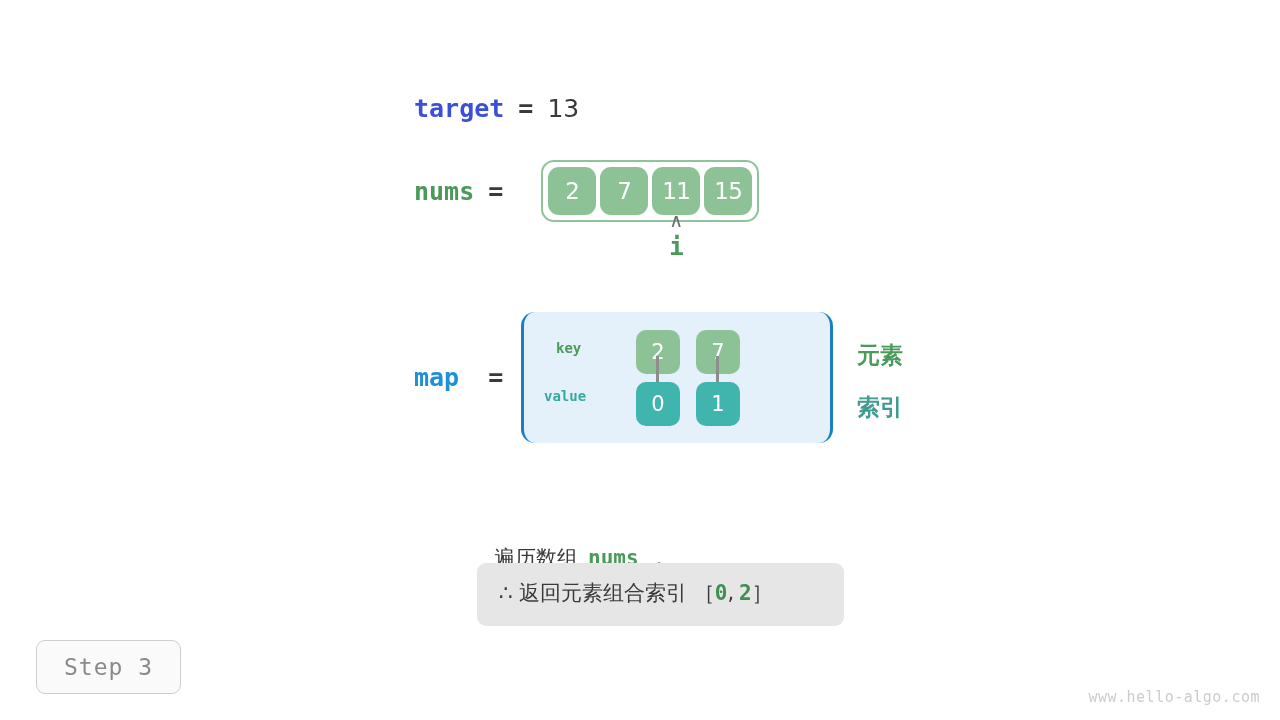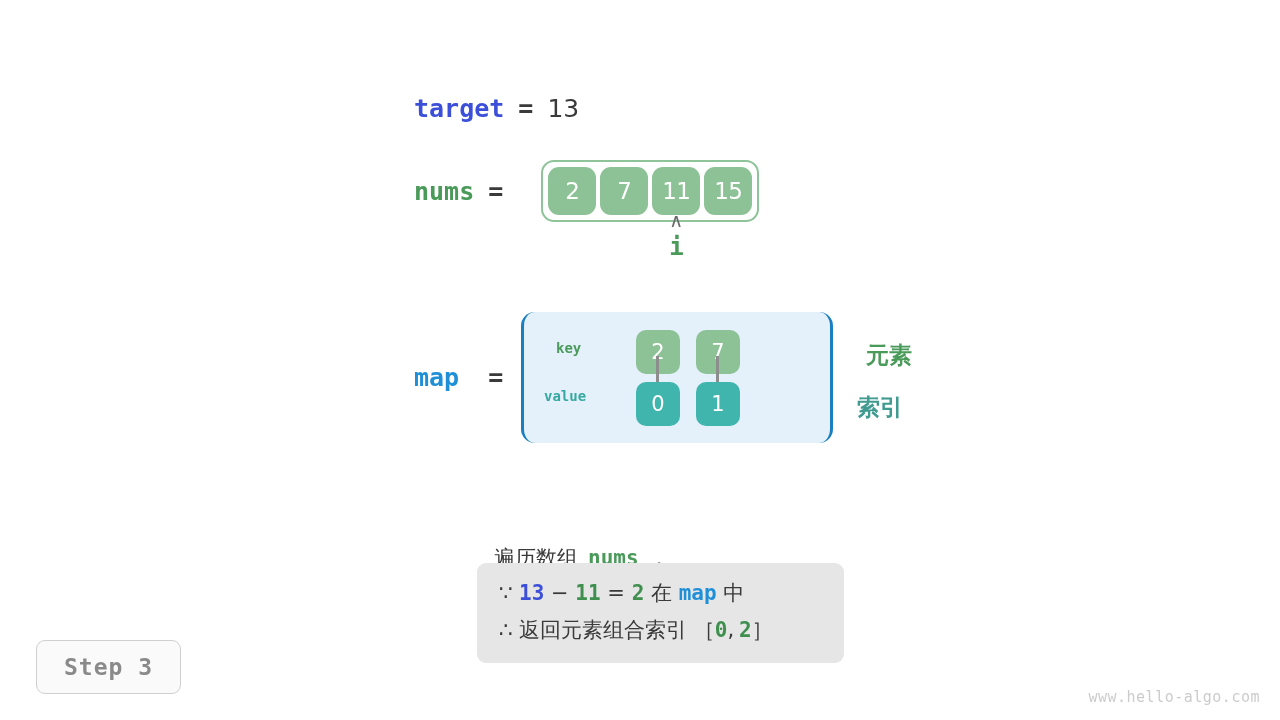--- a/index.html
+++ b/index.html
@@ -139,21 +139,21 @@
     border-top: 9px solid #8d8d8d;
   }
 
   .side-label {
     position: absolute;
     font-family: "DejaVu Sans", sans-serif;
     font-weight: bold;
     font-size: 23px;
     white-space: nowrap;
   }
-  #side-元素 { left: 857px; top: 340px; color: #4a9a5a; margin-left: 9px; }
+  #side-元素 { left: 857px; top: 340px; color: #4a9a5a; }
   #side-索引 { left: 857px; top: 392px; color: #3f9a90; }
 
   
   #caption-line {
     left: 494px; top: 514px;
     font-family: "DejaVu Sans", sans-serif;
     font-size: 21px;
     color: #3a3a3a;
     display: flex; align-items: baseline; gap: 10px;
     white-space: nowrap;
@@ -189,21 +189,21 @@
 
   
   #step-badge {
     left: 36px; top: 640px;
     width: 145px; height: 54px;
     border: 1px solid #cfcfcf;
     border-radius: 9px;
     background: #fafafa;
     display: flex; align-items: center; justify-content: center;
     font-family: "DejaVu Sans Mono", monospace;
-    font-weight: bold;
+    font-weight: normal;
     font-size: 23px;
     color: #8a8a8a;
     letter-spacing: 1px;
   }
 
   
   #watermark {
     right: 20px; bottom: 14px;
     font-family: "DejaVu Sans Mono", monospace;
     font-size: 15px;
@@ -260,31 +260,20 @@
   <div class="side-label" id="side-索引">索引</div>
 
   <div class="abs" id="caption-line">
     <span>遍历数组</span>
     <span class="mono-green">nums</span>
     <span>，</span>
   </div>
 
   <div class="abs" id="note-box">
     <div class="note-line">
-      <span>∵</span>
-      <span class="mono n-blue">13</span>
-      <span>−</span>
-      <span class="mono n-green">11</span>
-      <span>=</span>
-      <span class="mono n-green">2</span>
-      <span>在</span>
-      <span class="mono n-map">map</span>
-      <span>中</span>
-    </div>
-    <div class="note-line">
       <span>∴</span>
       <span>返回元素组合索引</span>
       <span>［</span><span class="mono n-green">0</span><span>,</span><span class="mono n-green" style="margin-left:5px;">2</span><span>］</span>
     </div>
   </div>
 
   <div class="abs" id="step-badge">Step 3</div>
 
   <div class="abs" id="watermark">www.hello-algo.com</div>
 

